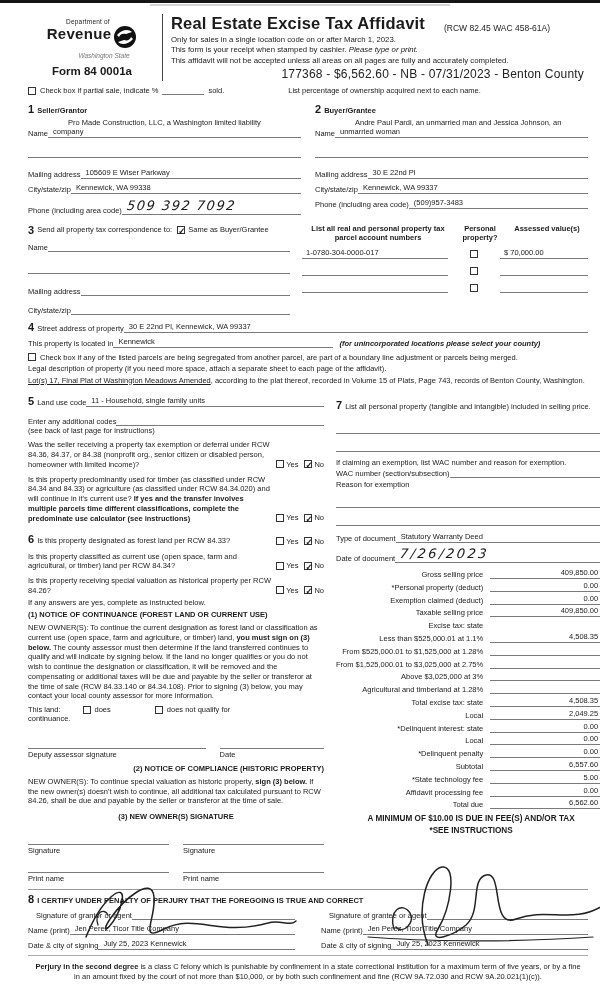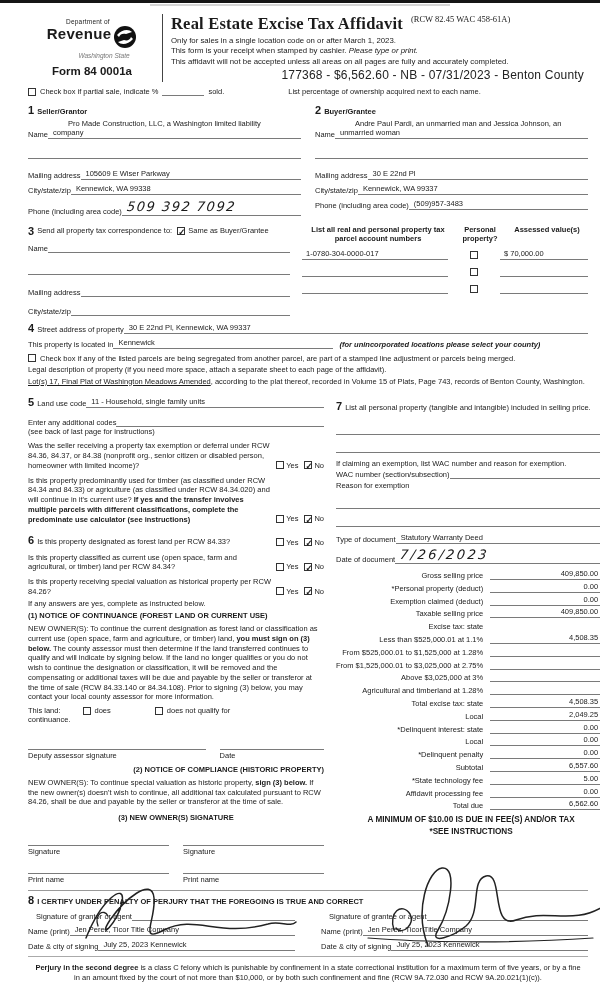--- a/index.html
+++ b/index.html
@@ -15,21 +15,21 @@
   
   .hdr { display:flex; align-items:stretch; margin-top:6px; }
   .hdr-left { width:128px; flex:0 0 128px; text-align:center; padding-top:4px; }
   .dept-small { font-size:6.5px; letter-spacing:.2px; margin-left:-8px; }
   .revenue-row { display:flex; justify-content:center; gap:2px; }
   .revenue-word { font-size:15px; font-weight:bold; letter-spacing:.3px; }
   .wa-state { font-size:6.5px; color:#777; font-style:italic; margin-top:1px; margin-left:24px; }
   .form-num { font-size:11.5px; font-weight:bold; margin-top:6px; }
   .hdr-div { width:1px; background:#444; margin:0 8px 0 6px; }
   .hdr-right { flex:1; }
-  .title-row { display:flex; align-items:flex-start; gap:8px;font-family:Liberation Serif, serif; }
+  .title-row { display:flex; align-items:flex-end; gap:19px; }
   .title { font-size:16.5px; font-weight:bold; letter-spacing:.2px; }
   .title-suffix { font-size:8.5px; }
   .hdr-note { font-size:7.8px; margin-top:1.5px; }
   .stamp { font-size:12px; text-align:right; padding-right:4px; margin-top:2px; letter-spacing:.2px; color:#222; }
   .partial-row { display:flex; align-items:flex-end; margin-top:5px; }
   .ownership-note { margin-left:64px; }
 
   
   .b { font-weight:bold; }
   .i { font-style:italic; }
@@ -237,21 +237,21 @@
       <span>Street address of property</span>
       <span class="fill">30 E 22nd Pl, Kennewick, WA 99337</span>
     </div>
     <div class="fr row-gap-sm">
       <span>This property is located in</span>
       <span class="fill" style="flex:0 0 215px;">Kennewick</span>
       <span class="bi" style="margin-left:6px;">(for unincorporated locations please select your county)</span>
     </div>
     <div class="fr" style="margin-top:5px; align-items:flex-start;">
       <span class="cb"></span>
-      <span style="margin-left:4px; flex:1;">Check box if any of the listed parcels are being segregated from another parcel, are part of a stamped line adjustment or parcels being merged.</span>
+      <span style="margin-left:4px; flex:1;">Check box if any of the listed parcels are being segregated from another parcel, are part of a boundary line adjustment or parcels being merged.</span>
     </div>
     <div style="margin-top:2px;">Legal description of property (if you need more space, attach a separate sheet to each page of the affidavit).</div>
     <div class="para" style="margin-top:3px;"><span style="text-decoration:underline;">Lot(s) 17, Final Plat of Washington Meadows Amended</span><span>, according to the plat thereof, recorded in Volume 15 of Plats, Page 743, records of Benton County, Washington.</span></div>
   </div>
 
   <div class="main-cols">
 
     <div class="mc-left">
       <div class="fr">
         <span class="sn">5</span>
@@ -266,21 +266,21 @@
       <div class="qrow">
         <span class="qtext">Was the seller receiving a property tax exemption or deferral under RCW 84.36, 84.37, or 84.38 (nonprofit org., senior citizen or disabled person, homeowner with limited income)?</span>
         <span class="yn">
             <span class="cb"></span>
             <span class="lbl">Yes</span>
             <span class="cb checked">✓</span>
             <span>No</span>
           </span>
       </div>
       <div class="qrow">
-        <span class="qtext"><span>Is this property predominantly used for timber (as classified under RCW 84.34 and 84.33) or agriculture (as classified under RCW 84.34.020) and will continue in it's current use?</span> <span class="b">If yes and the transfer involves multiple parcels with different classifications, complete the predominate use calculator (see instructions)</span></span>
+        <span class="qtext"><span>Is this property predominantly used for timber (as classified under RCW 84.34 and 84.33) or agriculture (as classified under RCW 84.34.020) and will continue in it's current use?</span> <span class="b">If yes and the transfer involves multiple parcels time different classifications, complete the predominate use calculator (see instructions)</span></span>
         <span class="yn">
             <span class="cb"></span>
             <span class="lbl">Yes</span>
             <span class="cb checked">✓</span>
             <span>No</span>
           </span>
       </div>
 
       <div class="qrow" style="margin-top:9px;">
         <span class="qtext"><span class="sn">6</span><span>Is this property designated as forest land per RCW 84.33?</span></span>

